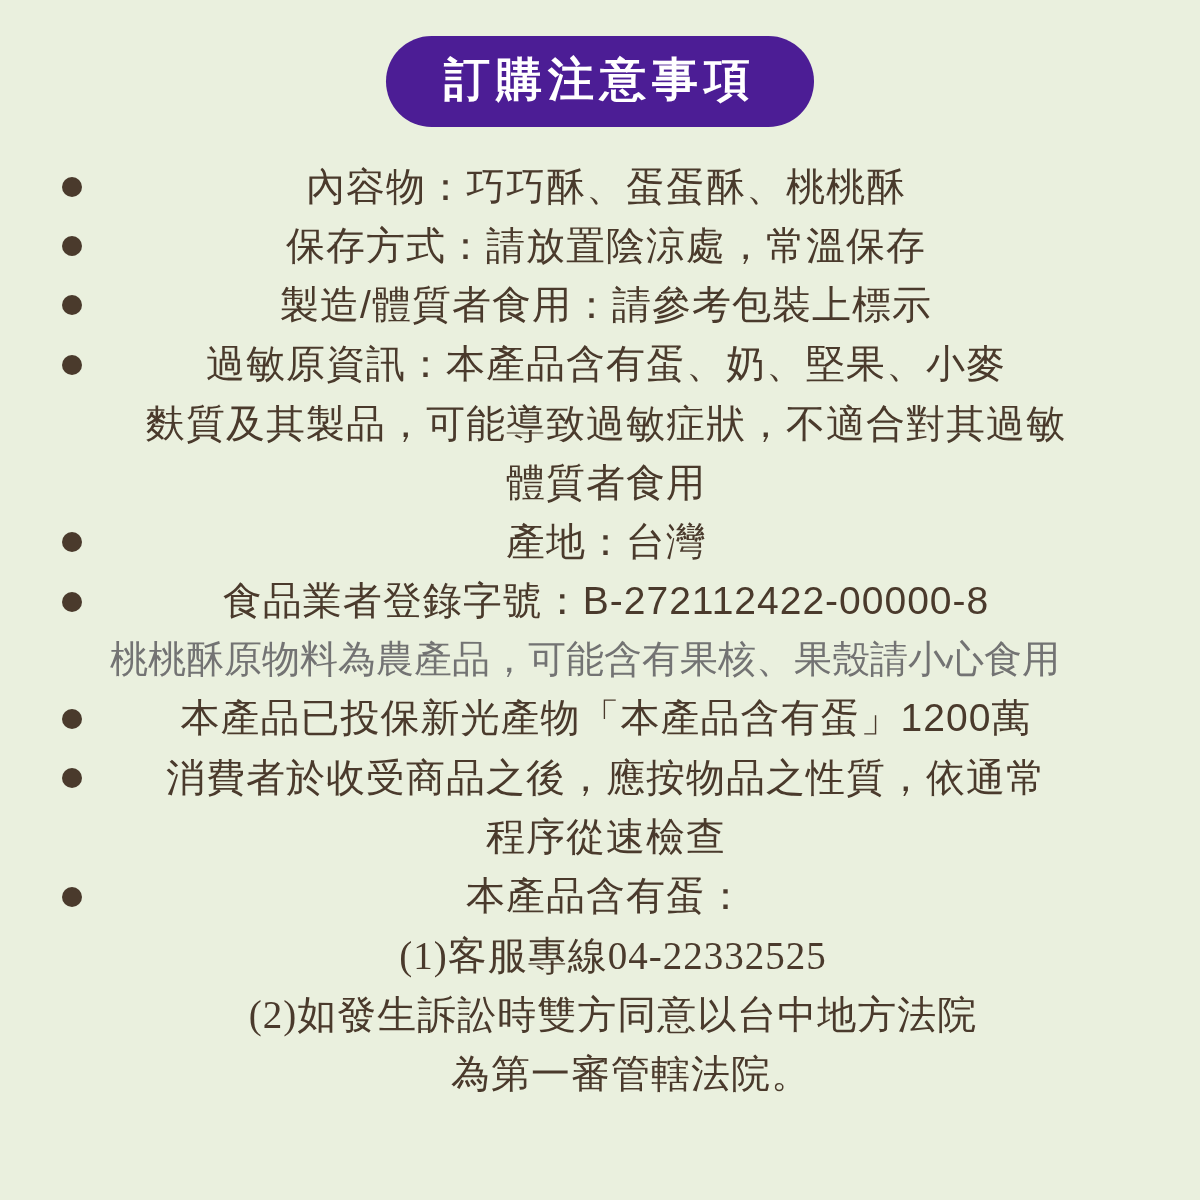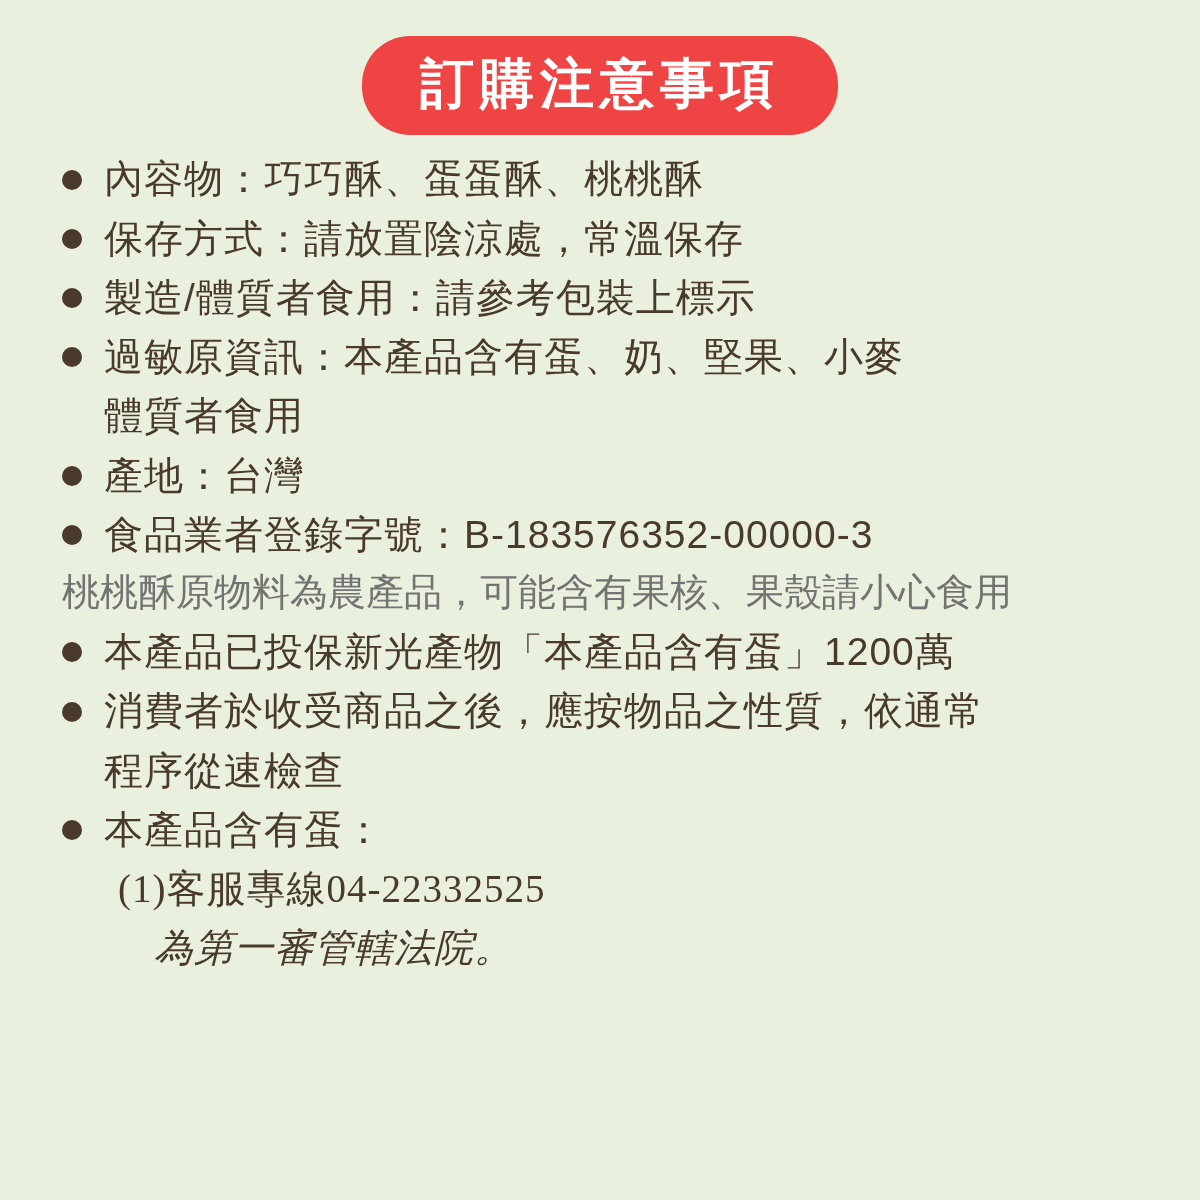--- a/index.html
+++ b/index.html
@@ -19,37 +19,38 @@
     height: 1200px;
     box-sizing: border-box;
     padding: 0;
   }
   .title-wrap {
     display: flex;
     justify-content: center;
     padding-top: 36px;
   }
   .title-pill {
-    background: #ef4444;
+    background: #4c1d95;
     color: #ffffff;
     border-radius: 48px;
     padding: 18px 58px 22px 58px;
-    font-size: 54px;
+    font-size: 46px;
     font-weight: bold;
     letter-spacing: 6px;
     line-height: 1.1;
     white-space: nowrap;
   }
   .content {
-    margin-top: 14px;
+    margin-top: 30px;
     padding: 0 92px 0 62px;
     color: #4a3a2c;
     font-size: 39px;
     line-height: 1.52;
     letter-spacing: 1px;
+    text-align: center;
   }
   .line {
     display: block;
     white-space: nowrap;
   }
   .bullet-line {
     position: relative;
     padding-left: 42px;
   }
   .bullet-line .dot {
@@ -64,21 +65,20 @@
   }
   .cont-1 {
     padding-left: 42px;
   }
   .cont-2 {
     padding-left: 56px;
     font-family: Liberation Serif, serif;
   }
   .cont-3 {
     padding-left: 92px;
-    font-style: italic;
   }
   .warn {
     color: #737373;
     padding-left: 0;
     letter-spacing: 0px;
     font-size: 38px;
   }
 </style>
 </head>
 <body>
@@ -87,25 +87,27 @@
 
   <div class="title-wrap">
     <div class="title-pill">訂購注意事項</div>
   </div>
 
   <div class="content">
       <div class="line bullet-line"><span class="dot"></span><span>內容物：巧巧酥、蛋蛋酥、桃桃酥</span></div>
       <div class="line bullet-line"><span class="dot"></span><span>保存方式：請放置陰涼處，常溫保存</span></div>
       <div class="line bullet-line"><span class="dot"></span><span>製造/體質者食用：請參考包裝上標示</span></div>
       <div class="line bullet-line"><span class="dot"></span><span>過敏原資訊：本產品含有蛋、奶、堅果、小麥</span></div>
+      <div class="line cont-1">麩質及其製品，可能導致過敏症狀，不適合對其過敏</div>
       <div class="line cont-1">體質者食用</div>
       <div class="line bullet-line"><span class="dot"></span><span>產地：台灣</span></div>
-      <div class="line bullet-line"><span class="dot"></span><span>食品業者登錄字號：B-183576352-00000-3</span></div>
+      <div class="line bullet-line"><span class="dot"></span><span>食品業者登錄字號：B-272112422-00000-8</span></div>
       <div class="line warn">桃桃酥原物料為農產品，可能含有果核、果殼請小心食用</div>
       <div class="line bullet-line"><span class="dot"></span><span>本產品已投保新光產物「本產品含有蛋」1200萬</span></div>
       <div class="line bullet-line"><span class="dot"></span><span>消費者於收受商品之後，應按物品之性質，依通常</span></div>
       <div class="line cont-1">程序從速檢查</div>
       <div class="line bullet-line"><span class="dot"></span><span>本產品含有蛋：</span></div>
       <div class="line cont-2">(1)客服專線04-22332525</div>
+      <div class="line cont-2">(2)如發生訴訟時雙方同意以台中地方法院</div>
       <div class="line cont-3">為第一審管轄法院。</div>
     </div>
 
 </div>
 
 </body></html>

